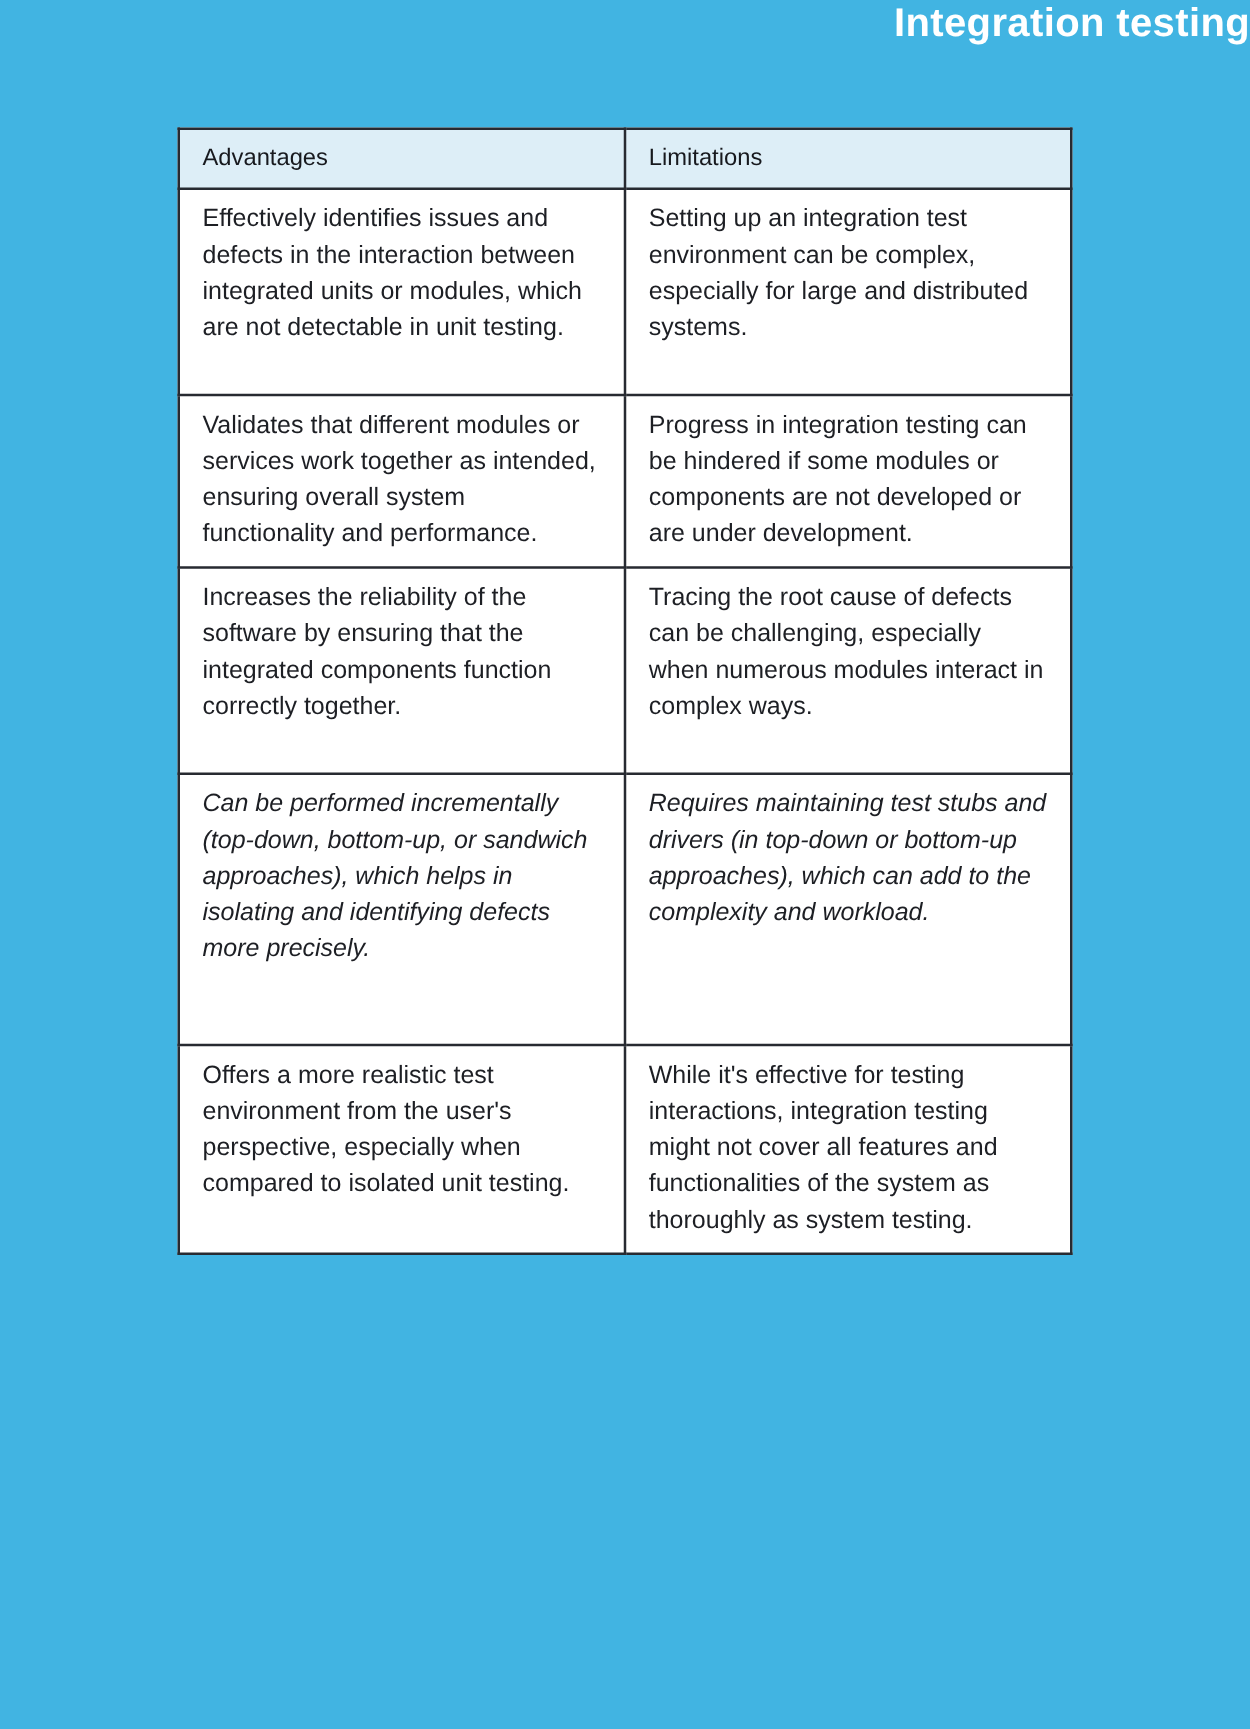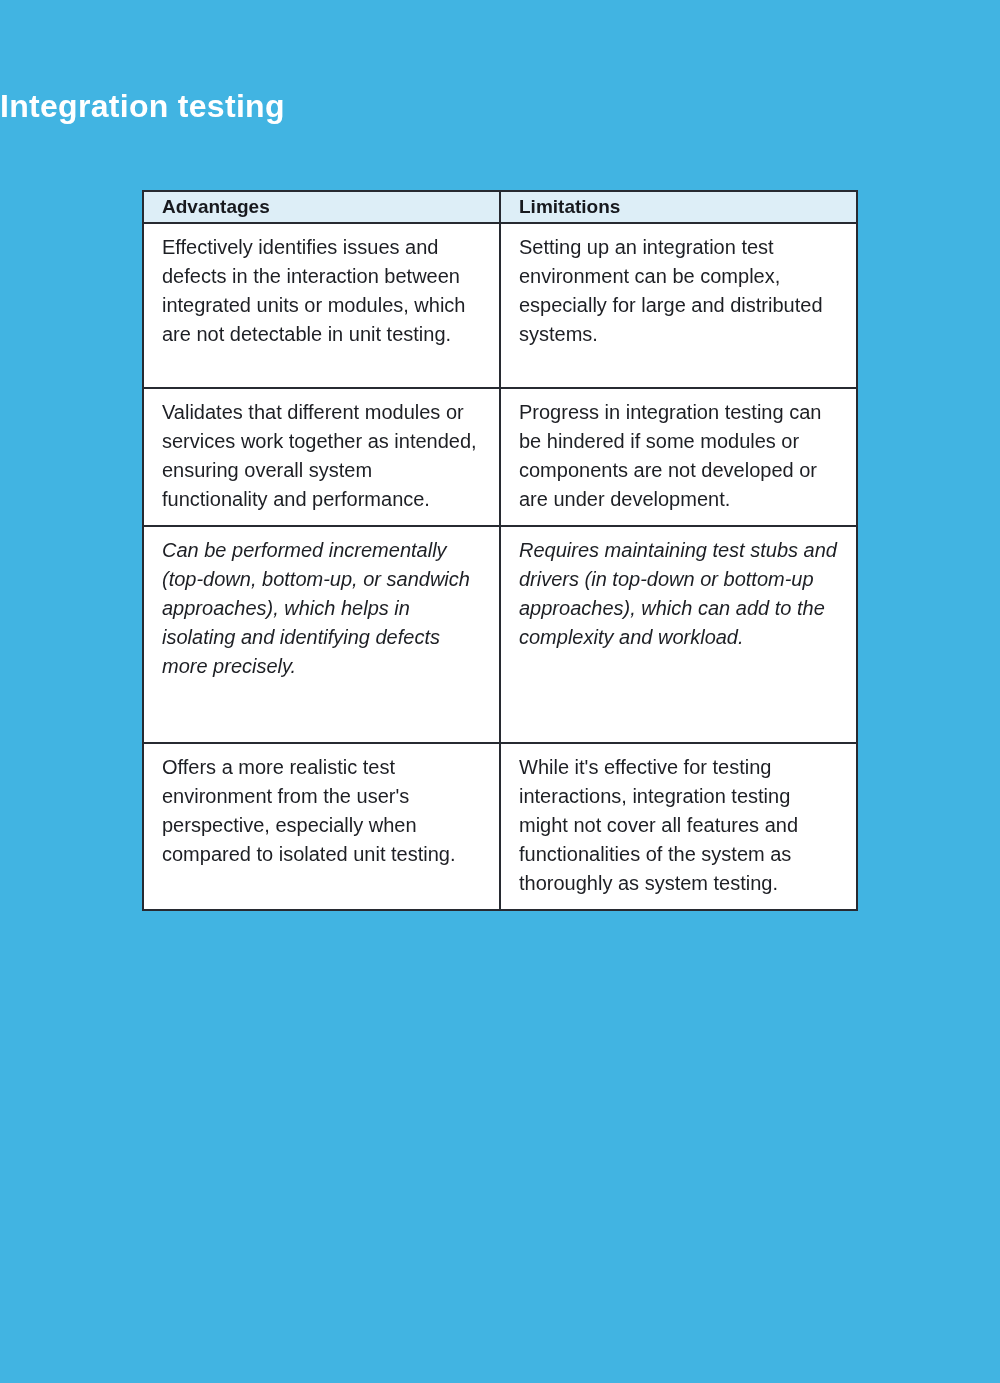--- a/index.html
+++ b/index.html
@@ -8,22 +8,21 @@
   }
   body {
     width: 1000px;
     height: 1383px;
     background: #41b4e2;
     font-family: "Liberation Sans", sans-serif;
     -webkit-font-smoothing: antialiased;
   }
   .page-title {
     margin: 0;
-    padding-top: 88px;
-    text-align: left;
+    text-align: right;
     font-size: 32px;
     line-height: 36px;
     font-weight: 700;
     color: #ffffff;
     letter-spacing: 0.3px;
   }
   table.comparison {
     width: 716px;
     margin: 66px auto 0 auto;
     border-collapse: collapse;
@@ -34,22 +33,22 @@
   table.comparison td {
     border: 2px solid #272a31;
     text-align: left;
     box-sizing: border-box;
     width: 50%;
   }
   table.comparison th {
     background: #ddeef7;
     color: #17191e;
     font-size: 19px;
-    font-weight: 700;
-    height: 32px;
+    font-weight: 400;
+    height: 48px;
     vertical-align: middle;
     padding: 0 18px;
   }
   table.comparison td {
     color: #1d1f24;
     font-size: 20px;
     line-height: 29px;
     vertical-align: top;
     padding: 9px 18px 11px 18px;
     margin-top: 28px;
@@ -75,20 +74,24 @@
   </thead>
   <tbody>
     <tr class="r1">
       <td>Effectively identifies issues and defects in the interaction between integrated units or modules, which are not detectable in unit testing.</td>
       <td>Setting up an integration test environment can be complex, especially for large and distributed systems.</td>
     </tr>
     <tr class="r2">
       <td>Validates that different modules or services work together as intended, ensuring overall system functionality and performance.</td>
       <td>Progress in integration testing can be hindered if some modules or components are not developed or are under development.</td>
     </tr>
+    <tr class="r4">
+      <td>Increases the reliability of the software by ensuring that the integrated components function correctly together.</td>
+      <td>Tracing the root cause of defects can be challenging, especially when numerous modules interact in complex ways.</td>
+    </tr>
     <tr class="r5">
       <td>Can be performed incrementally (top-down, bottom-up, or sandwich approaches), which helps in isolating and identifying defects more precisely.</td>
       <td>Requires maintaining test stubs and drivers (in top-down or bottom-up approaches), which can add to the complexity and workload.</td>
     </tr>
     <tr class="r6">
       <td>Offers a more realistic test environment from the user's perspective, especially when compared to isolated unit testing.</td>
       <td>While it's effective for testing interactions, integration testing might not cover all features and functionalities of the system as thoroughly as system testing.</td>
     </tr>
   </tbody>
 </table>

